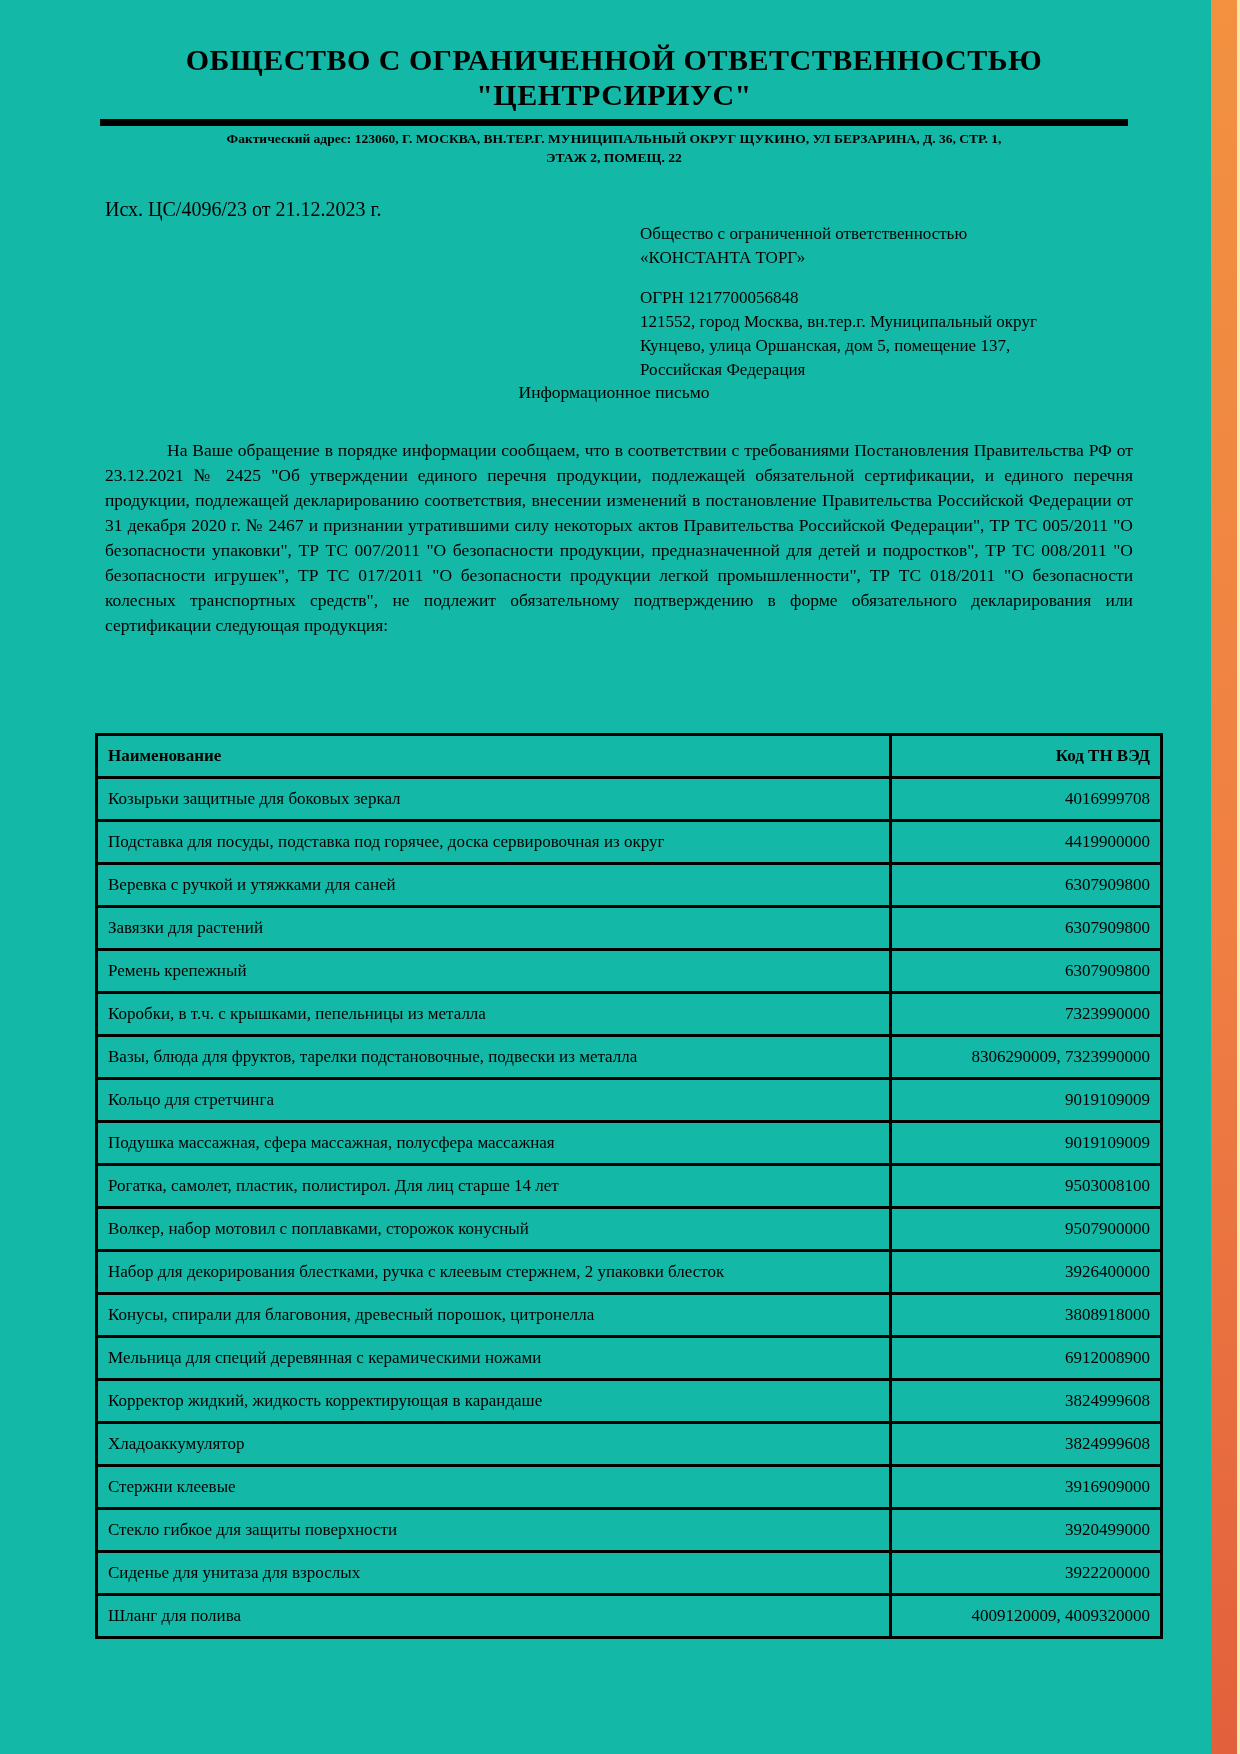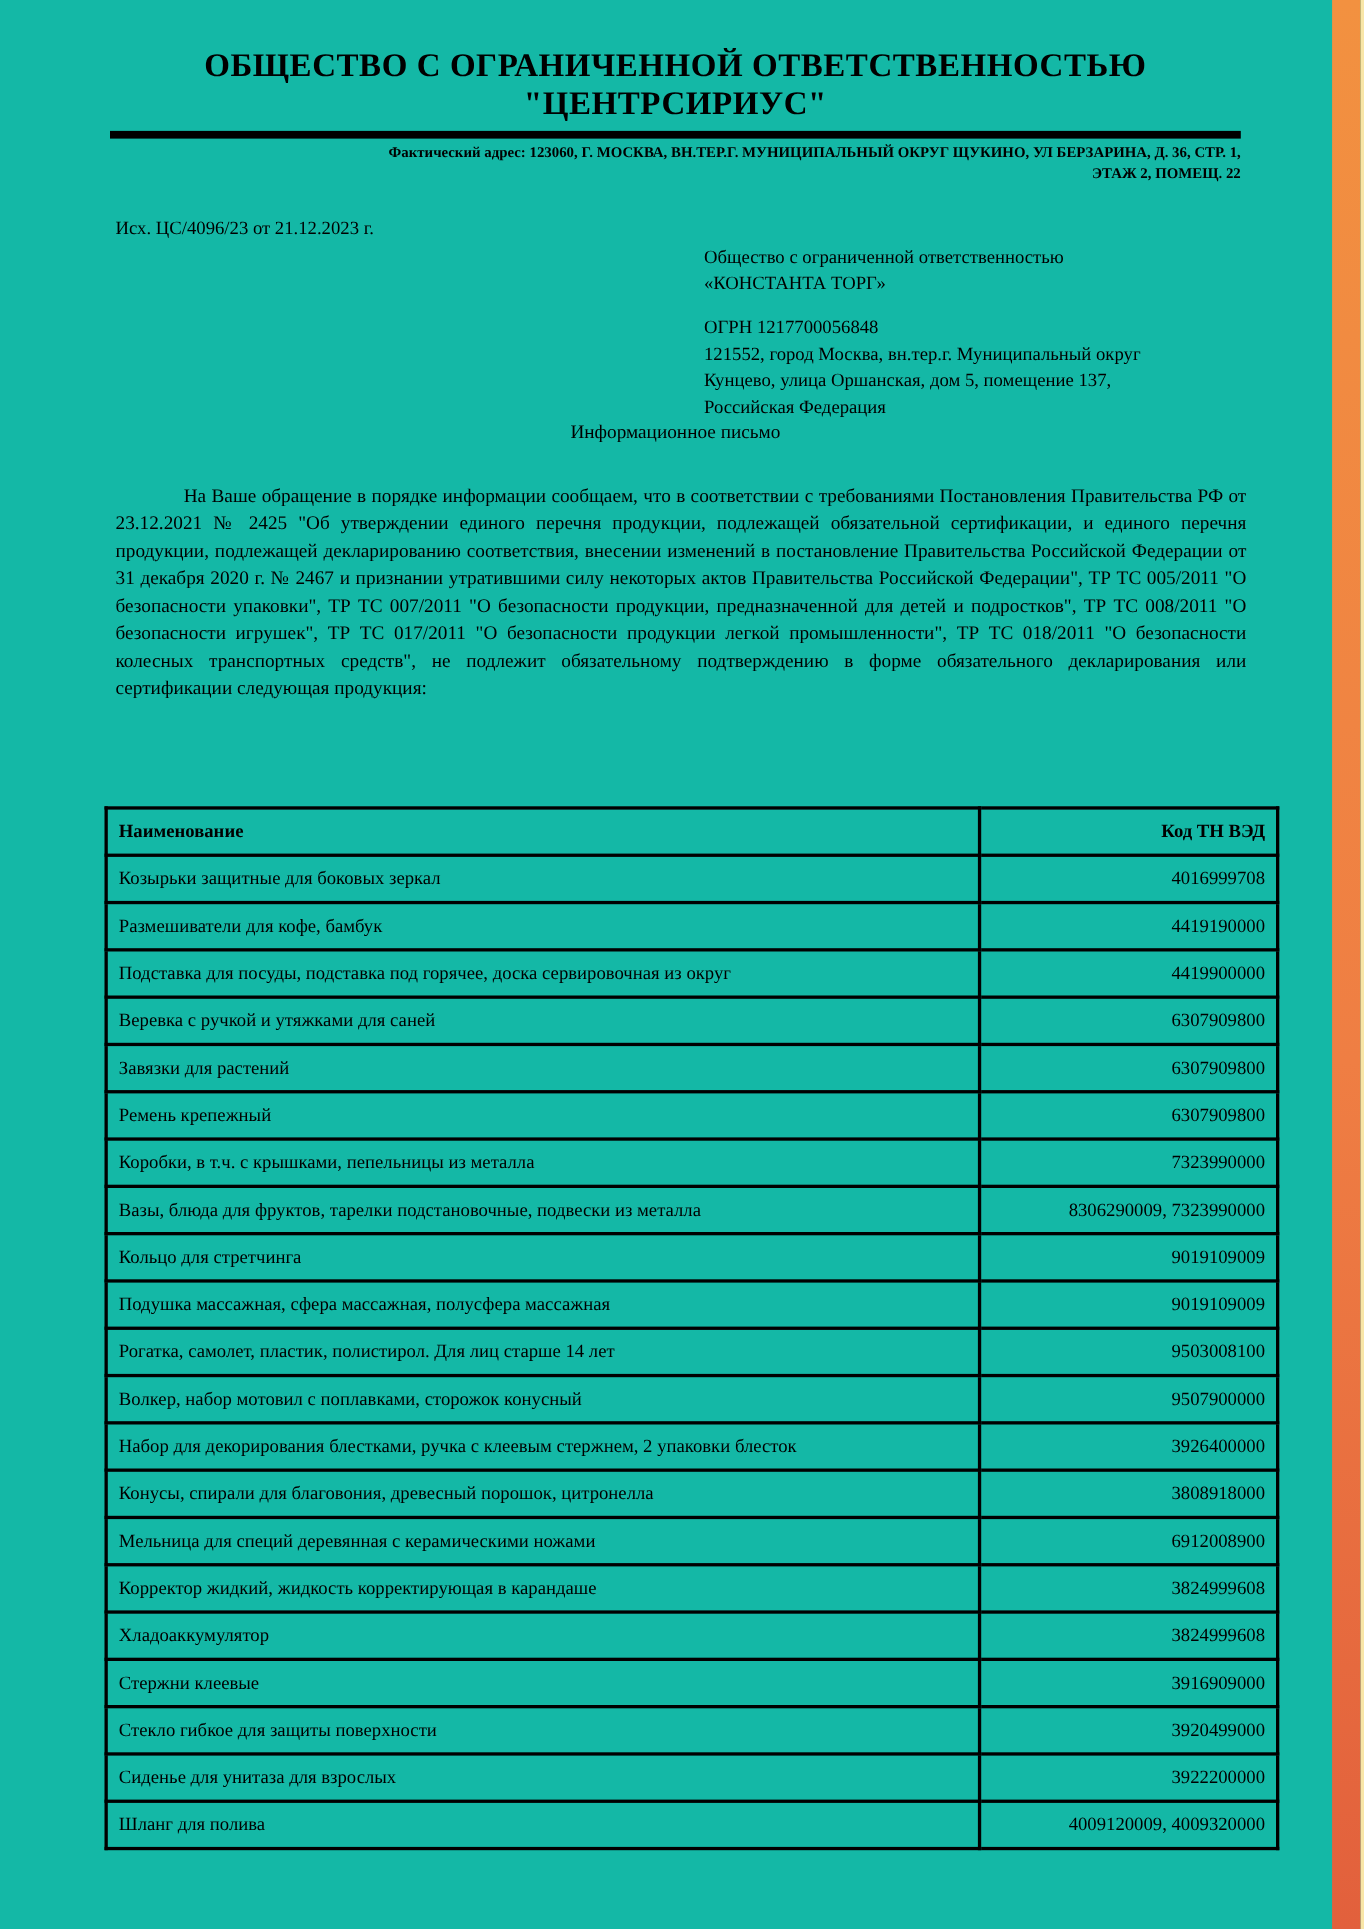--- a/index.html
+++ b/index.html
@@ -26,26 +26,26 @@
   .doc-title{
     font-size:30px;font-weight:bold;line-height:35px;letter-spacing:0.5px;
     margin:0;
   }
   .header-rule{
     position:absolute;left:100px;top:119px;width:1028px;height:7px;
     background:#000;
   }
   .doc-address{
     position:absolute;left:100px;top:129px;width:1028px;
-    text-align:right;font-size:13.5px;font-weight:bold;line-height:19px;
+    text-align:center;font-size:13.5px;font-weight:bold;line-height:19px;
   }
   
   .ref-number{
     position:absolute;left:105px;top:198px;
-    font-size:17px;
+    font-size:20px;
   }
   .recipient{
     position:absolute;left:640px;top:222px;width:470px;
     font-size:17px;line-height:24px;
   }
   .recipient .gap{height:16px;}
   .subject{
     position:absolute;left:100px;top:382px;width:1028px;
     text-align:center;font-size:17.5px;
   }
@@ -112,24 +112,20 @@
         <th class="col-name">Наименование</th>
         <th class="col-code">Код ТН ВЭД</th>
       </tr>
     </thead>
     <tbody>
         <tr>
           <td class="col-name">Козырьки защитные для боковых зеркал</td>
           <td class="col-code">4016999708</td>
         </tr>
         <tr>
-          <td class="col-name">Размешиватели для кофе, бамбук</td>
-          <td class="col-code">4419190000</td>
-        </tr>
-        <tr>
           <td class="col-name">Подставка для посуды, подставка под горячее, доска сервировочная из округ</td>
           <td class="col-code">4419900000</td>
         </tr>
         <tr>
           <td class="col-name">Веревка с ручкой и утяжками для саней</td>
           <td class="col-code">6307909800</td>
         </tr>
         <tr>
           <td class="col-name">Завязки для растений</td>
           <td class="col-code">6307909800</td>

